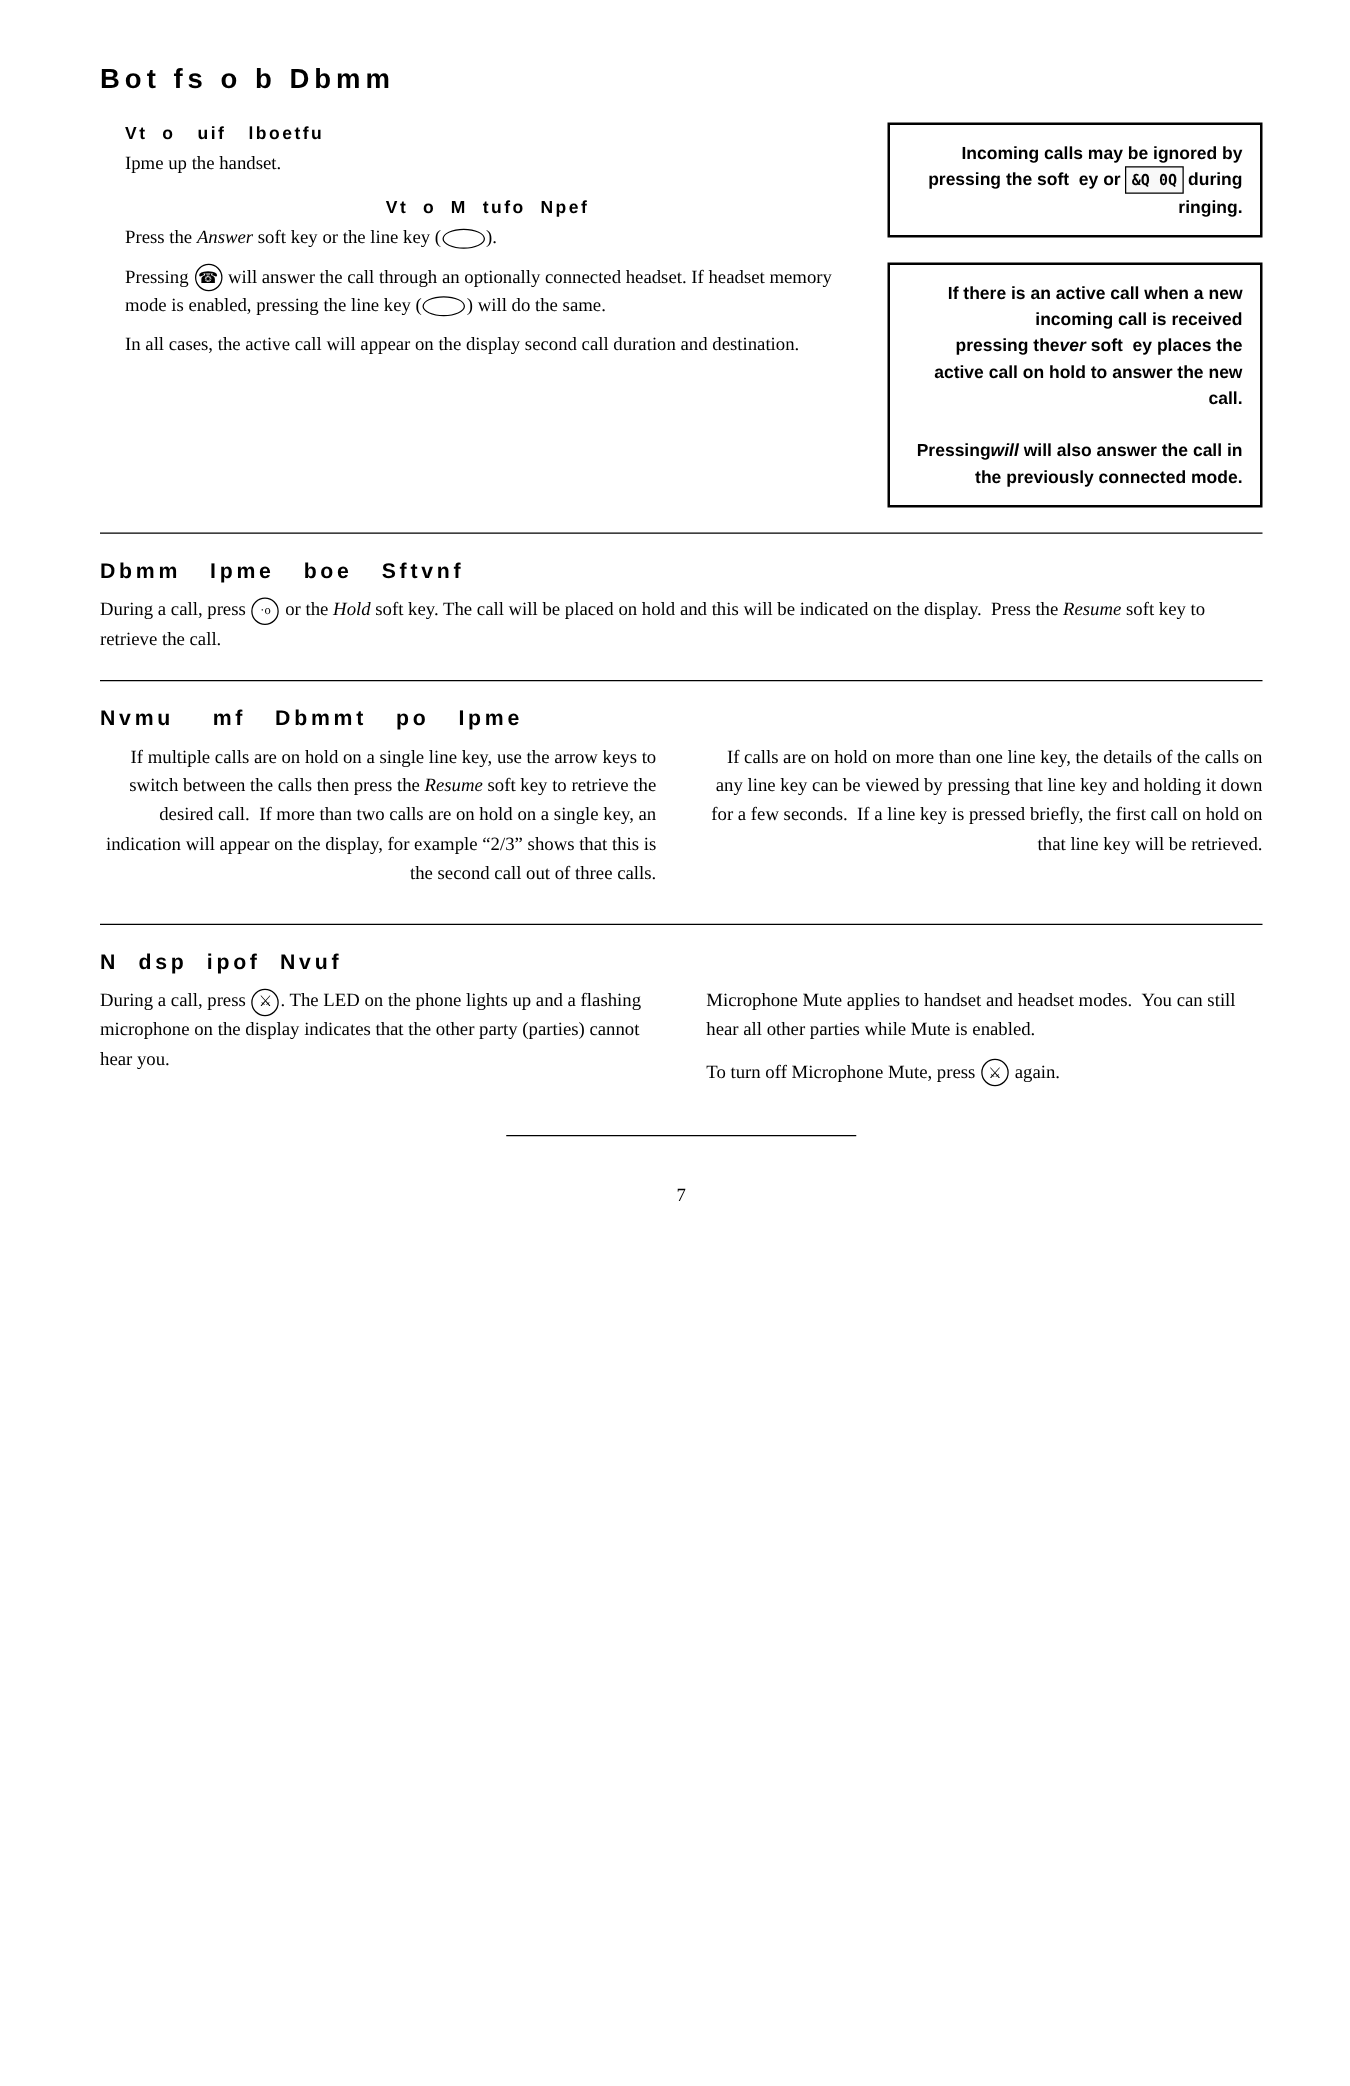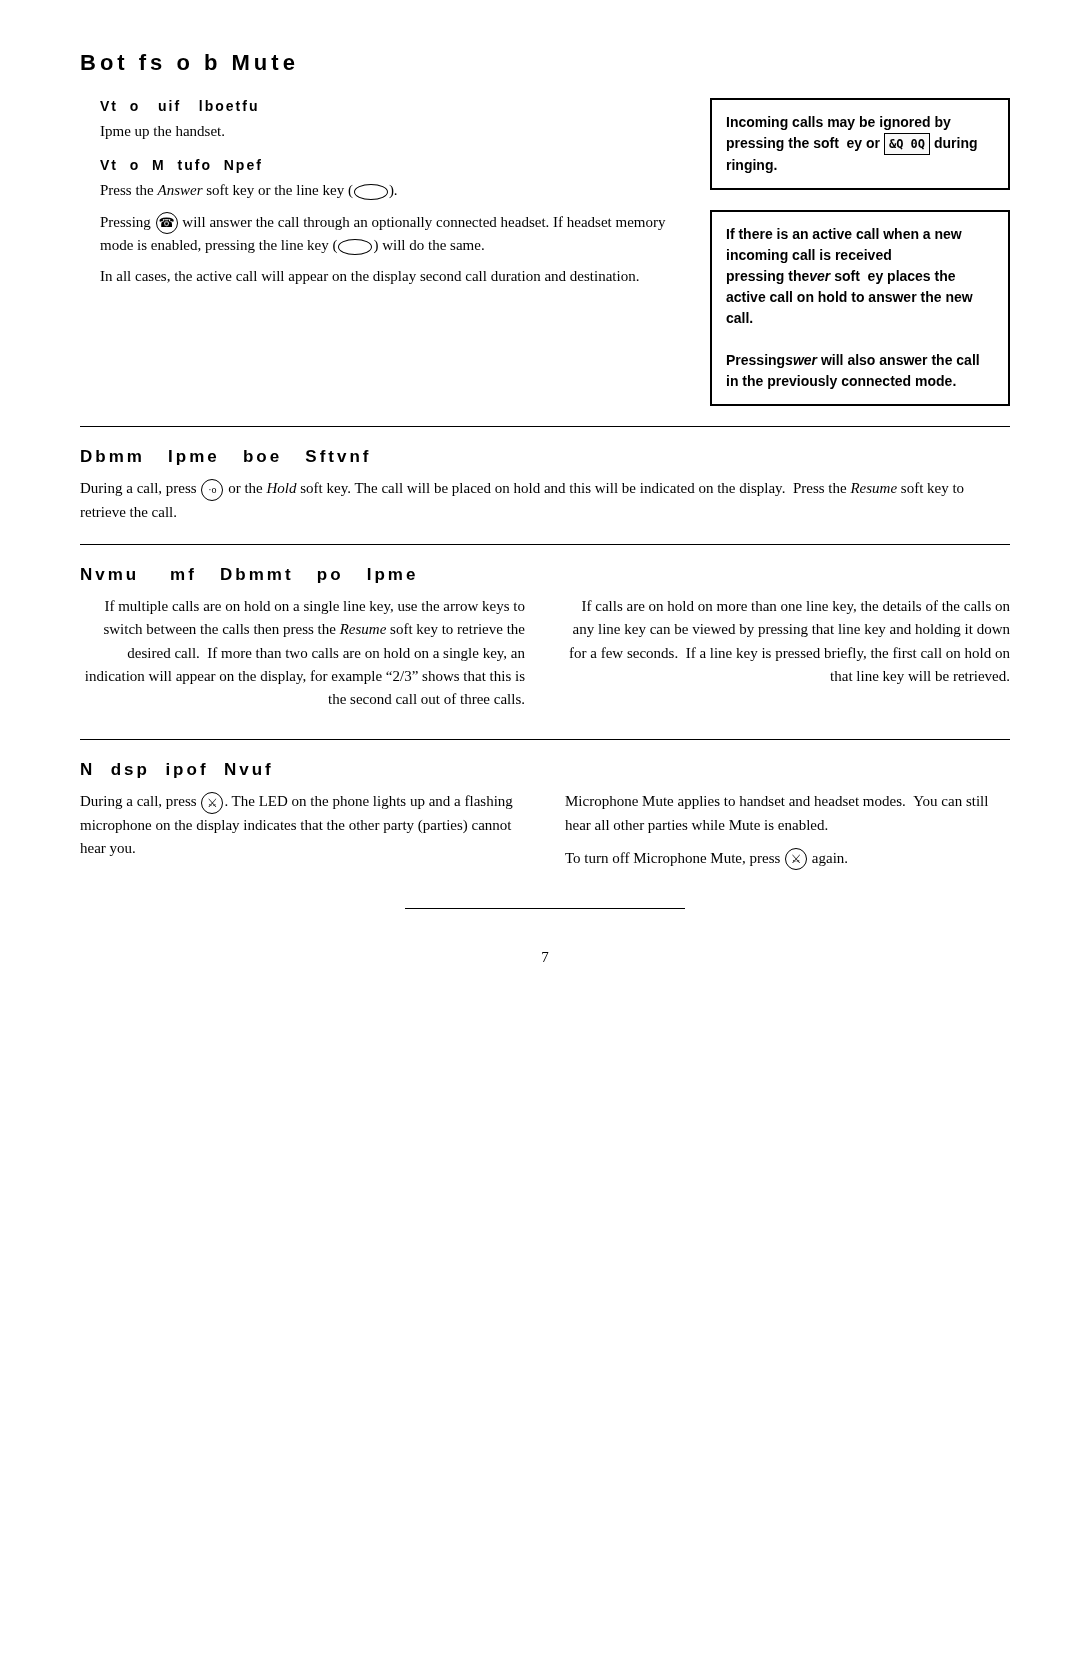--- a/index.html
+++ b/index.html
@@ -35,20 +35,21 @@
       font-family: Arial, Helvetica, sans-serif;
       font-weight: bold;
       font-size: 14px;
       letter-spacing: 2px;
       margin-bottom: 6px;
       margin-left: 20px;
     }
 
     .sub-heading-top {
       margin-top: 14px;
+      text-align: center;
     }
 
     .body-text {
       font-size: 15px;
       line-height: 1.55;
       margin-bottom: 8px;
       margin-left: 20px;
     }
 
     .body-text-noindent {
@@ -76,20 +77,21 @@
     }
 
     
     .note-box {
       border: 2px solid #000;
       padding: 12px 14px;
       font-family: Arial, Helvetica, sans-serif;
       font-weight: bold;
       font-size: 14px;
       line-height: 1.5;
+      text-align: right;
     }
 
     
     .separator {
       border: none;
       border-top: 1.5px solid #000;
       margin: 20px 0;
     }
 
     .separator-bottom {
@@ -158,21 +160,21 @@
       padding: 1px 4px;
       font-size: 12px;
       font-family: monospace;
       vertical-align: middle;
       background: #f8f8f8;
     }
   </style>
 </head>
 <body>
 
-<div class="main-title">Bot   fs   o   b   Mute</div>
+<div class="main-title">Bot   fs   o   b   Dbmm</div>
 
 <div class="two-col">
 
   <div class="col-left">
 
     <div class="sub-heading">Vt &nbsp;o &nbsp; uif &nbsp; lboetfu</div>
     <div class="body-text">Ipme up the handset.</div>
 
     <div class="sub-heading sub-heading-top">Vt &nbsp;o &nbsp;M &nbsp;tufo &nbsp;Npef</div>
     <div class="body-text">
@@ -194,21 +196,21 @@
   <div class="col-right">
 
     <div class="note-box">
       Incoming calls may be ignored by pressing&nbsp;the soft &nbsp;ey&nbsp;or
       <span class="kbd">&amp;Q 0Q</span>
       during ringing.
     </div>
 
     <div class="note-box">
       If there is an active call w​hen a new incoming call is recei​ved pressing&nbsp;the<span class="italic">ver</span> soft &nbsp;ey p​laces the active call on hold to​ answer the new call.<br><br>
-      Pressing<span class="italic">swer</span> will also ans​wer the call in the previously​ con​nected mode.
+      Pressing<span class="italic">will</span> will also ans​wer the call in the previously​ con​nected mode.
     </div>
 
   </div>
 </div>
 
 <hr class="separator">
 
 <div>
   <div class="section-heading">Dbmm &nbsp; Ipme &nbsp; boe &nbsp; Sftvnf</div>
   <div class="body-text-noindent">

